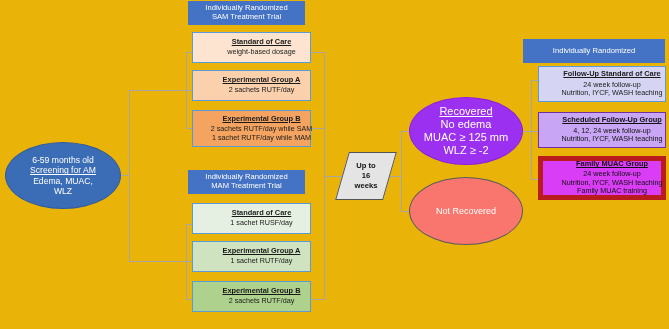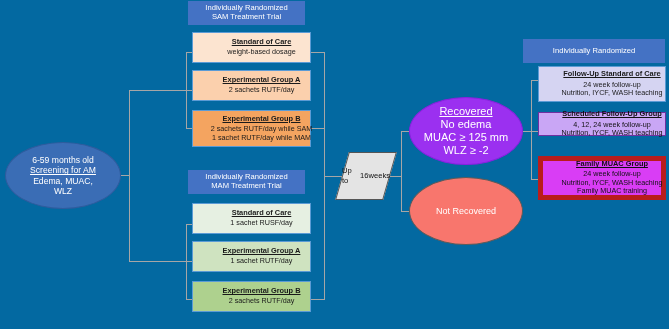--- a/index.html
+++ b/index.html
@@ -4,21 +4,21 @@
 <style>
   html, body {
     margin: 0;
     padding: 0;
     background: #e8e8e8;
   }
   #canvas {
     position: relative;
     width: 669px;
     height: 329px;
-    background: #0369a1;
+    background: #eab308;
     font-family: "Liberation Sans", sans-serif;
     overflow: hidden;
   }
   .node {
     position: absolute;
     box-sizing: border-box;
     display: flex;
     flex-direction: column;
     align-items: center;
     justify-content: center;
@@ -69,23 +69,23 @@
   
   .para-wrap { position: absolute; }
   .para-bg {
     position: absolute; inset: 0;
     background: #e4e4e4;
     border: 1px solid #555;
     transform: skewX(-16deg);
   }
   .para-txt {
     position: absolute; inset: 0;
-    display: flex; flex-direction: row;
+    display: flex; flex-direction: column;
     align-items: center; justify-content: center;
-    font-size: 7.6px; color: #111; line-height: 1.35;
+    font-size: 7.6px; color: #111; line-height: 1.35; font-weight: bold;
   }
 
   
   .ln-h, .ln-v {
     position: absolute;
     background: #a6a6a6;
   }
   .ln-h { height: 1px; }
   .ln-v { width: 1px; }
 </style>
@@ -201,21 +201,21 @@
   <div class="node ribbon" style="left:523px; top:39px; width:142px; height:24px;">
     <span class="ln">Individually Randomized</span>
   </div>
 
   <div class="node arm fu-soc" style="left:538px; top:66px; width:128px; height:36px;">
     <span class="ln title">Follow-Up Standard of Care</span>
     <span class="ln">24 week follow-up</span>
     <span class="ln">Nutrition, IYCF, WASH teaching</span>
   </div>
 
-  <div class="node arm fu-sch" style="left:538px; top:112px; width:128px; height:24px;">
+  <div class="node arm fu-sch" style="left:538px; top:112px; width:128px; height:36px;">
     <span class="ln title">Scheduled Follow-Up Group</span>
     <span class="ln">4, 12, 24 week follow-up</span>
     <span class="ln">Nutrition, IYCF, WASH teaching</span>
   </div>
 
   <div class="node arm fu-fam" style="left:538px; top:156px; width:128px; height:44px;">
     <span class="ln title">Family MUAC Group</span>
     <span class="ln">24 week follow-up</span>
     <span class="ln">Nutrition, IYCF, WASH teaching</span>
     <span class="ln">Family MUAC training</span>

